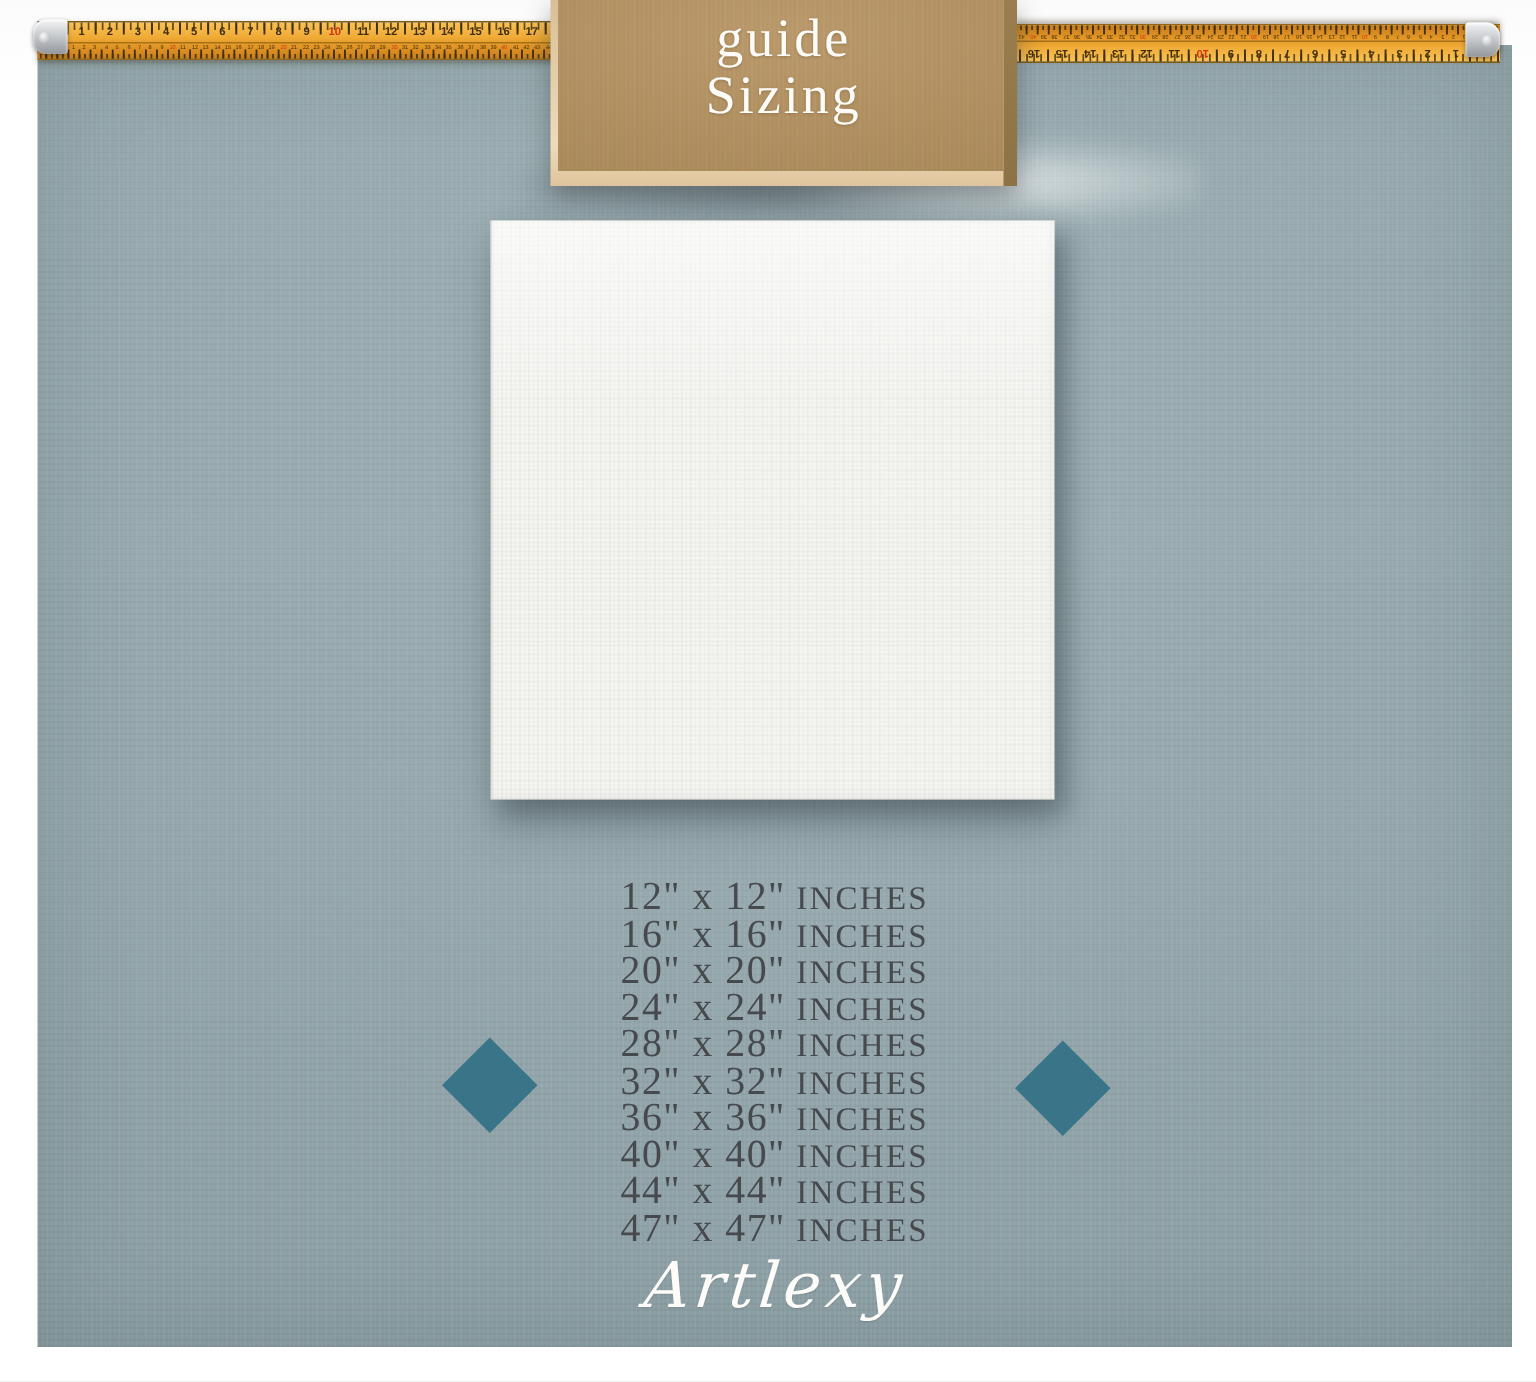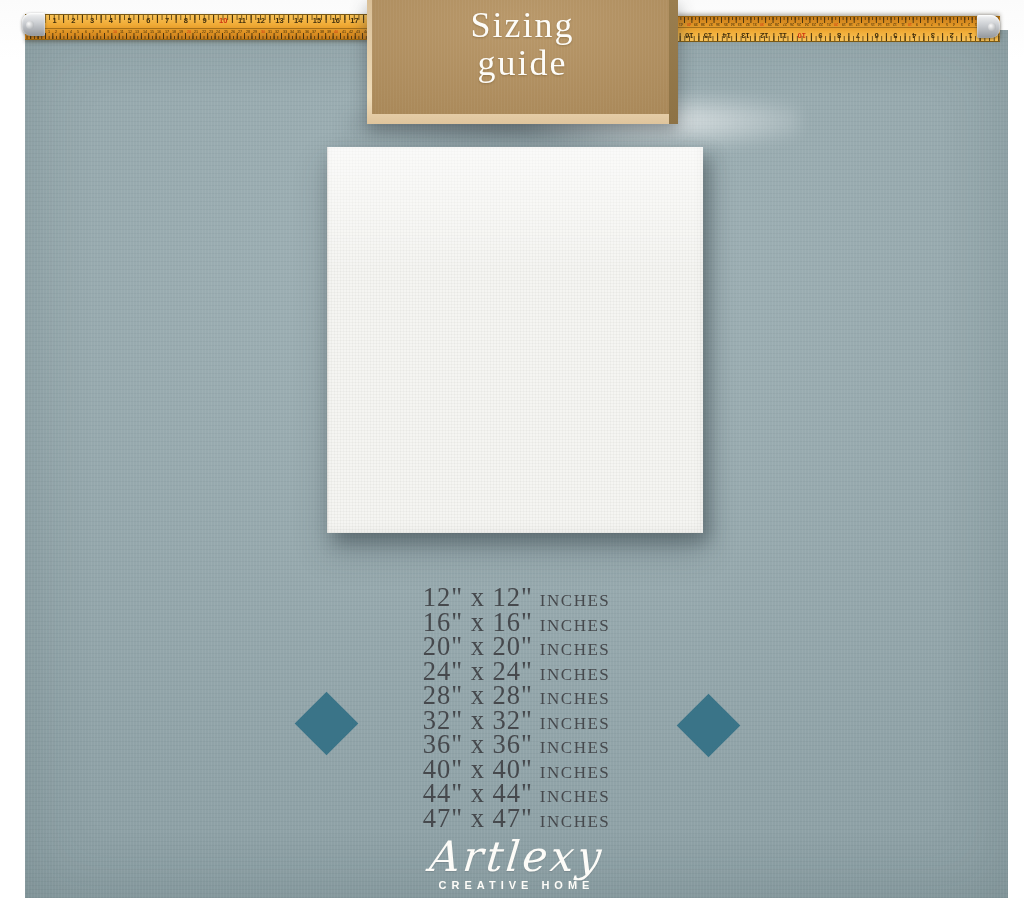--- a/index.html
+++ b/index.html
@@ -91,21 +91,21 @@
 
   
   #subtitle{position:absolute;left:25px;width:983px;top:551px;z-index:7;
     text-align:center;font-family:"Liberation Sans",sans-serif;font-weight:bold;
     font-size:24px;letter-spacing:2px;color:var(--light-text);
     text-shadow:0 1px 2px rgba(60,75,80,.35);}
   #size-list{position:absolute;left:25px;width:983px;top:585px;z-index:7;
     text-align:center;color:var(--size-text);}
   .size-row{height:24.5px;line-height:24.5px;white-space:nowrap;}
   .size-dims{font-size:26.5px;letter-spacing:1px;}
-  .size-unit{font-size:17px;letter-spacing:1.5px;margin-left:7px;}
+  .size-unit{font-size:22px;letter-spacing:1.5px;margin-left:7px;}
 
   
   .diamond{position:absolute;width:45px;height:45px;z-index:7;
     background:var(--diamond);transform:rotate(45deg);}
   #diamond-left{left:304px;top:701px;}
   #diamond-right{left:686px;top:703px;}
 
   
   #logo{position:absolute;left:25px;width:983px;top:836px;z-index:7;text-align:center;
     color:var(--light-text);}
@@ -255,22 +255,22 @@
       <span class="cm-num" style="left: 328.438px;">43</span>
       <span class="cm-num" style="left: 335.812px;">44</span>
     </div>
   <div id="tab-left" class="tape-tab"></div>
   <div id="tab-right" class="tape-tab"></div>
 
   <div id="sign">
     <div class="shade-right"></div>
     <div class="panel"></div>
     <div class="sign-text">
+      <div>guide</div>
       <div>Sizing</div>
-      <div>guide</div>
     </div>
   </div>
 
 
   <div id="size-list">
       <div class="size-row"><span class="size-dims">12" x 12"</span><span class="size-unit">INCHES</span></div>
       <div class="size-row"><span class="size-dims">16" x 16"</span><span class="size-unit">INCHES</span></div>
       <div class="size-row"><span class="size-dims">20" x 20"</span><span class="size-unit">INCHES</span></div>
       <div class="size-row"><span class="size-dims">24" x 24"</span><span class="size-unit">INCHES</span></div>
       <div class="size-row"><span class="size-dims">28" x 28"</span><span class="size-unit">INCHES</span></div>
@@ -279,16 +279,15 @@
       <div class="size-row"><span class="size-dims">40" x 40"</span><span class="size-unit">INCHES</span></div>
       <div class="size-row"><span class="size-dims">44" x 44"</span><span class="size-unit">INCHES</span></div>
       <div class="size-row"><span class="size-dims">47" x 47"</span><span class="size-unit">INCHES</span></div>
     </div>
 
   <div id="diamond-left" class="diamond"></div>
   <div id="diamond-right" class="diamond"></div>
 
   <div id="logo">
     <div id="brand-name">Artlexy</div>
-    <div id="brand-tagline">CREATIVE HOME</div>
   </div>
 
 </div>
 
 </body></html>

